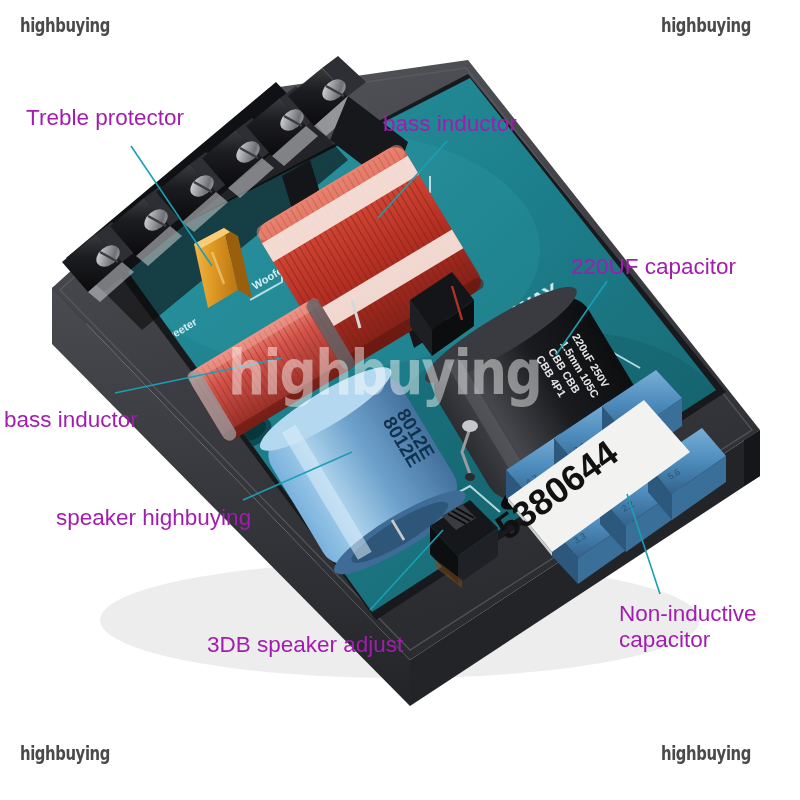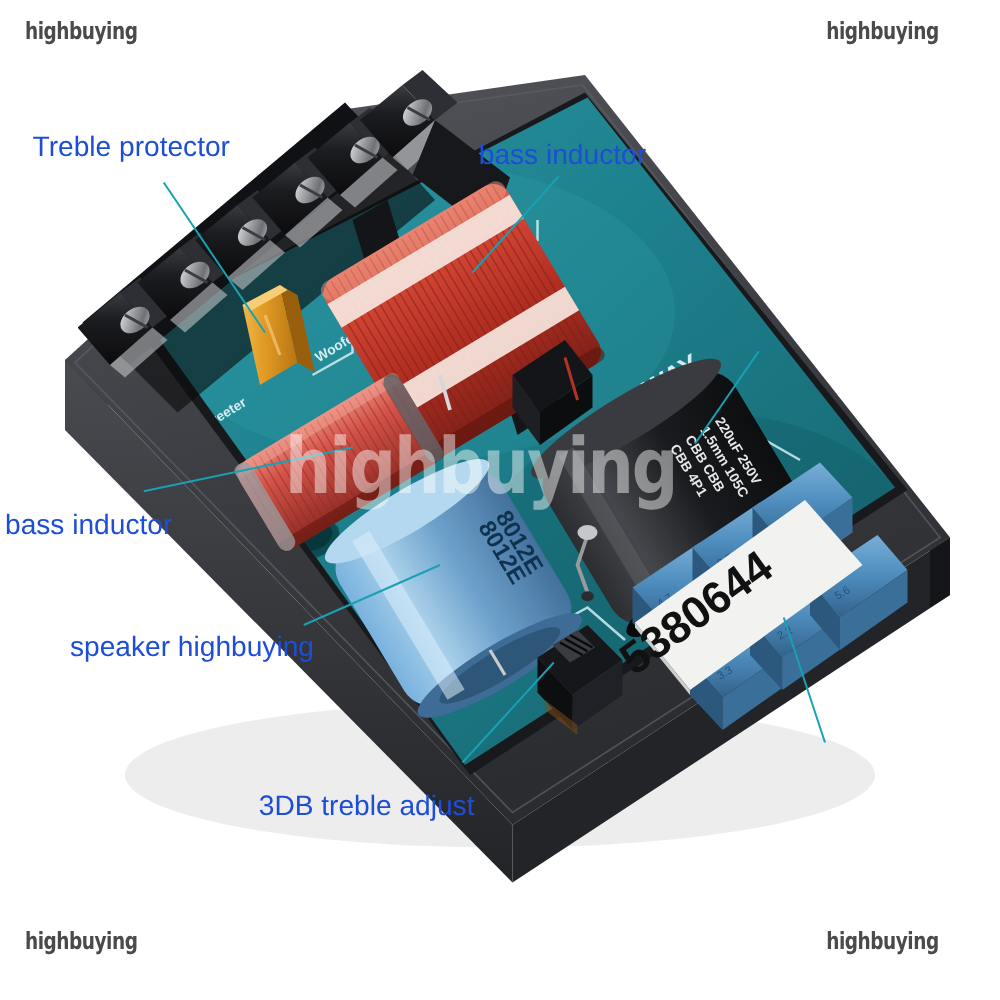--- a/index.html
+++ b/index.html
@@ -22,21 +22,21 @@
   .wm-center{
     position:absolute;left:228px;top:336px;
     font-family:"DejaVu Sans", sans-serif;font-weight:bold;font-size:62px;
     color:rgba(255,255,255,0.46);letter-spacing:-2px;white-space:nowrap;
     transform:scaleX(0.84);transform-origin:left center;
     pointer-events:none;z-index:60;
   }
 
   
   .label{
-    position:absolute;color:#1d4ed8;font-size:22.5px;line-height:1.14;
+    position:absolute;color:#a21caf;font-size:22.5px;line-height:1.14;
     white-space:pre-line;z-index:55;
   }
 
   
   #leaders{position:absolute;left:0;top:0;width:800px;height:800px;z-index:50;}
 
   
   #board-photo{position:absolute;left:0;top:0;width:800px;height:800px;z-index:10;}
 </style>
 </head>
@@ -422,27 +422,30 @@
       <line x1="243" y1="500" x2="352" y2="452"></line>
       <line x1="370" y1="610" x2="443" y2="530"></line>
       <line x1="660" y1="594" x2="627" y2="494"></line>
     </g>
   </svg>
 
   <div class="label" style="left:26px;top:105px;">Treble protector</div>
 
   <div class="label" style="left:383px;top:111px;">bass inductor</div>
 
+  <div class="label" style="left:571px;top:254px;">220UF capacitor</div>
 
   <div class="label" style="left:4px;top:407px;">bass inductor</div>
 
   <div class="label" style="left:56px;top:505px;">speaker highbuying</div>
 
-  <div class="label" style="left:207px;top:632px;">3DB treble adjust</div>
-
+  <div class="label" style="left:207px;top:632px;">3DB speaker adjust</div>
+
+  <div class="label" style="left:619px;top:601px;">Non-inductive
+capacitor</div>
 
   <div class="wm-center">highbuying</div>
 
   <div class="wm tl">highbuying</div>
   <div class="wm tr">highbuying</div>
   <div class="wm bl">highbuying</div>
   <div class="wm br">highbuying</div>
 
 </div>
 

